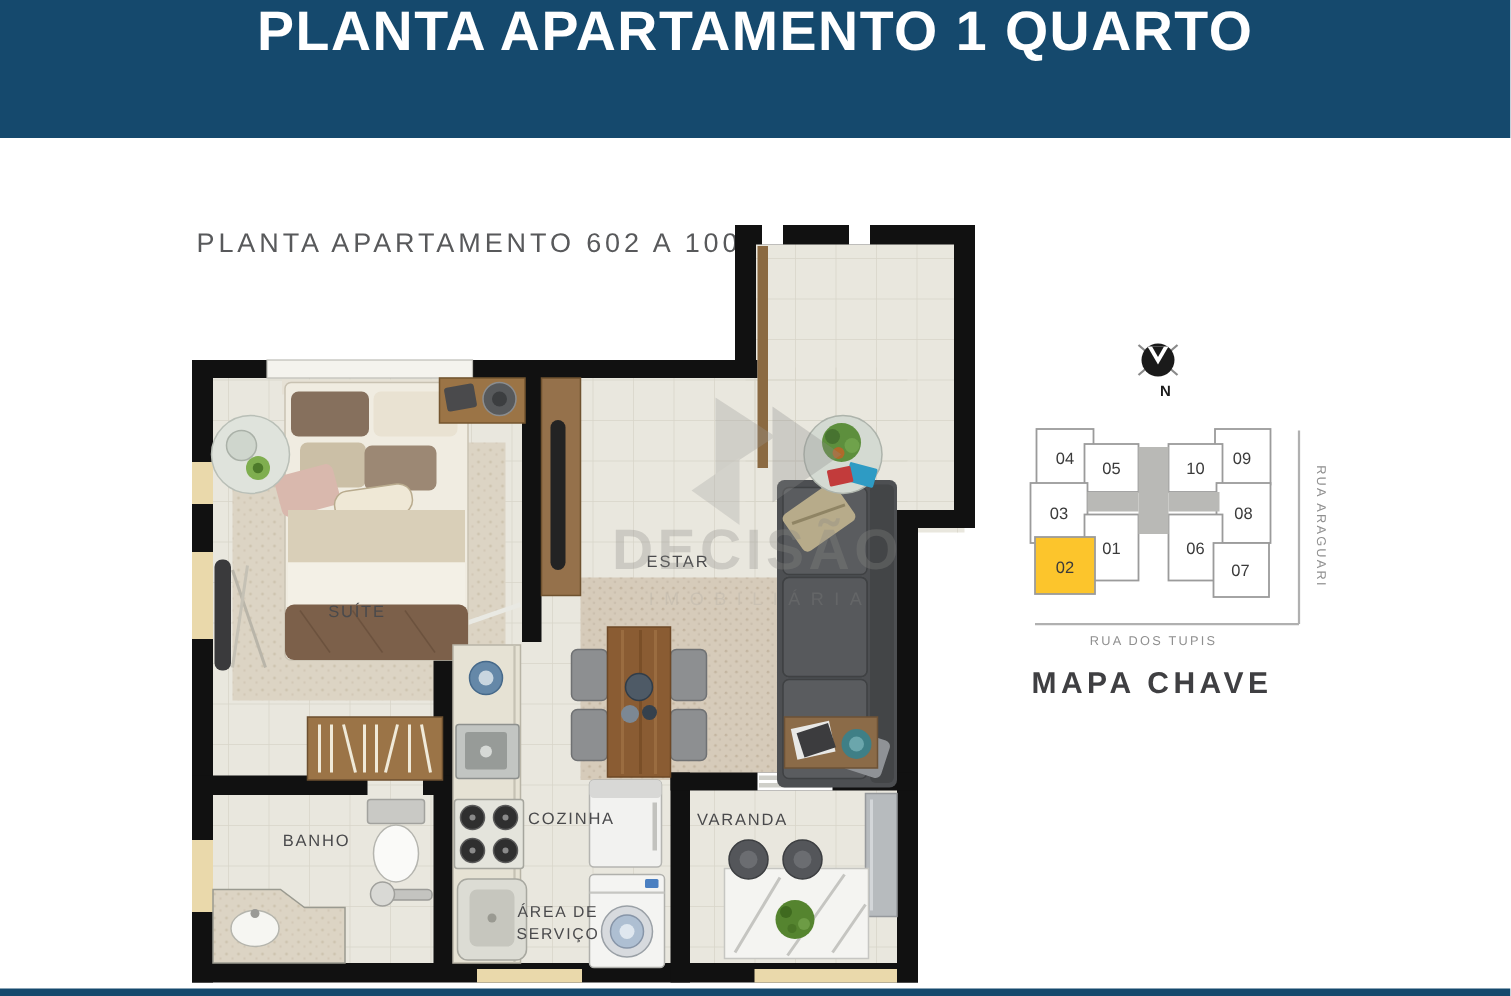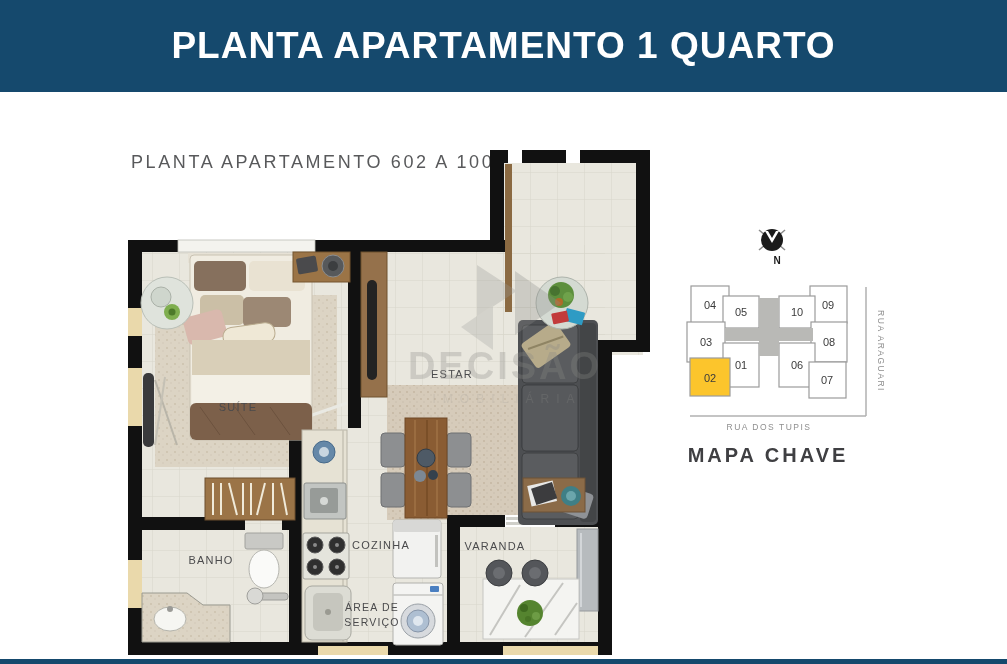--- a/index.html
+++ b/index.html
@@ -1,19 +1,19 @@
 <!DOCTYPE html>
 <html><head>
 <meta charset="utf-8">
 <style>
   html,body{margin:0;padding:0;background:#ffffff;width:1007px;height:664px;overflow:hidden;
     font-family:"Liberation Sans", sans-serif;}
   .stage{position:relative;width:1007px;height:664px;background:#fff;}
   .header{position:absolute;left:0;top:0;width:1007px;height:92px;display:flex;
-    align-items:center;justify-content:center;}
+    align-items:flex-start;justify-content:center;}
   .header h1{margin:0;color:#ffffff;font-size:37px;font-weight:bold;letter-spacing:1px;}
   .plan-title{position:absolute;left:131px;top:152px;font-size:18px;color:#58595b;
     letter-spacing:2.6px;font-weight:500;white-space:nowrap;}
   .plan-wrap{position:absolute;left:125px;top:145px;width:530px;height:515px;}
   .keymap-wrap{position:absolute;left:665px;top:210px;width:330px;height:270px;}
   .footer{position:absolute;left:0;bottom:0;width:1007px;height:5px;}
   svg text{font-family:"Liberation Sans", sans-serif;}
   .room-label{fill:#4a4a4c;font-size:11px;letter-spacing:1.2px;}
   .unit-label{fill:#3b3b3b;font-size:11px;}
   .street-label{fill:#8f8f8f;font-size:8.5px;letter-spacing:1.5px;}

